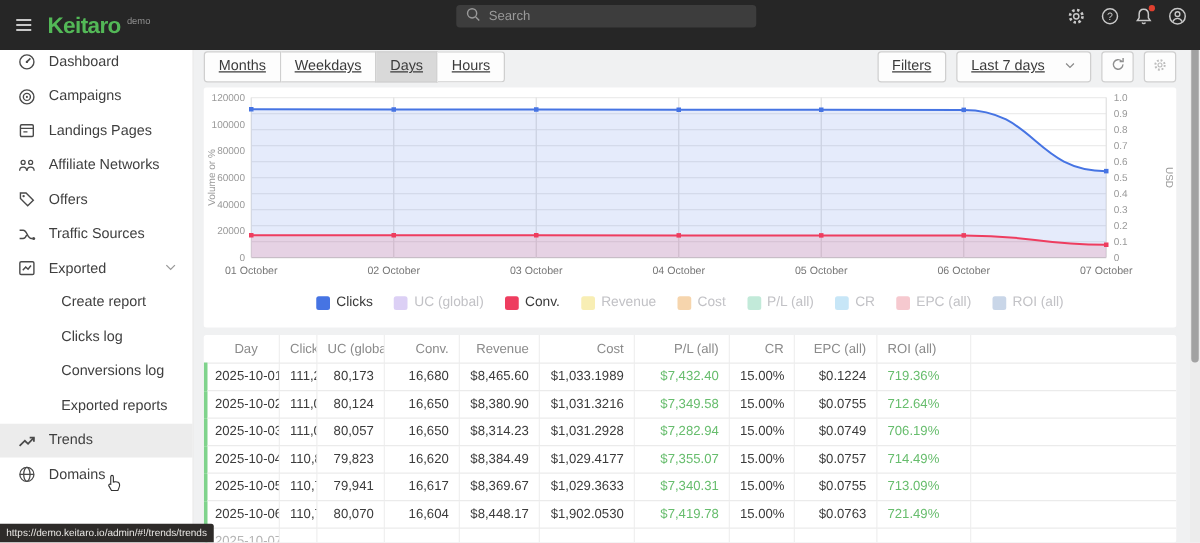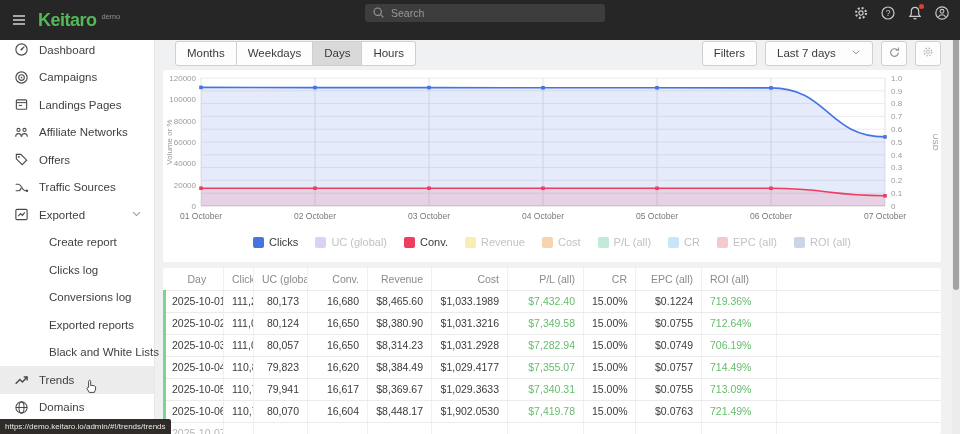--- a/index.html
+++ b/index.html
@@ -27,21 +27,21 @@
   .side-item .sicon { width:15px; height:15px; color:#4a4a4a; flex:none; }
   .side-item .sicon svg { display:block; }
   .side-item .slabel { margin-left:10px; font-size:11.5px; white-space:nowrap; }
   .side-item.sub { padding-left:39px; }
   .side-item.active { background:#ececec; }
   .side-item .chev { position:absolute; right:12px; color:#9a9a9a; }
   .cursor-overlay { position:absolute; left:85px; top:379px; z-index:60; pointer-events:none; }
 
   
   .main { position:absolute; left:163px; right:19px; top:26px; bottom:0; }
-  .toolbar { position:absolute; left:12px; right:0; top:14px; height:26px; display:flex; align-items:center; }
+  .toolbar { position:absolute; left:0; right:0; top:14px; height:26px; display:flex; align-items:center;text-decoration:underline; }
   .tabgroup { display:flex; }
   .tab { height:25px; padding:0 11px; background:#fdfdfd; border:1px solid #cfcfcf; border-left:none; font-size:11.5px; color:#3b3b3b; display:flex; align-items:center; cursor:pointer; }
   .tab:first-child { border-left:1px solid #cfcfcf; border-radius:3px 0 0 3px; }
   .tab:last-child { border-radius:0 3px 3px 0; }
   .tab.active { background:#d9d9d9; }
   .toolbar-right { margin-left:auto; display:flex; align-items:flex-start; gap:8px; }
   .btn { height:25px; padding:0 11px; background:#fdfdfd; border:1px solid #cfcfcf; border-radius:3px; font-size:11.5px; color:#3b3b3b; display:flex; align-items:center; cursor:pointer; }
   .select { width:108px; justify-content:space-between; gap:8px; }
   .select .chev { color:#8a8a8a; }
   .iconbtn { width:26px; justify-content:center; padding:0; color:#8f8f8f; }
@@ -213,23 +213,20 @@
         <span class="slabel">Create report</span>
       </div>
       <div class="side-item sub">
         <span class="slabel">Clicks log</span>
       </div>
       <div class="side-item sub">
         <span class="slabel">Conversions log</span>
       </div>
       <div class="side-item sub">
         <span class="slabel">Exported reports</span>
-      </div>
-      <div class="side-item sub">
-        <span class="slabel">Black and White Lists</span>
       </div>
       <div class="side-item active">
         <span class="sicon">
           <svg width="15" height="15" viewBox="0 0 16 16">
             <path d="M1.8 12.5 L6.3 8.1 L9 10.7 L14 5.4" fill="none" stroke="currentColor" stroke-width="1.5"></path>
             <path d="M10.4 5.4 H14 V9" fill="none" stroke="currentColor" stroke-width="1.5"></path>
           </svg>
         </span>
         <span class="slabel">Trends</span>
       </div>

